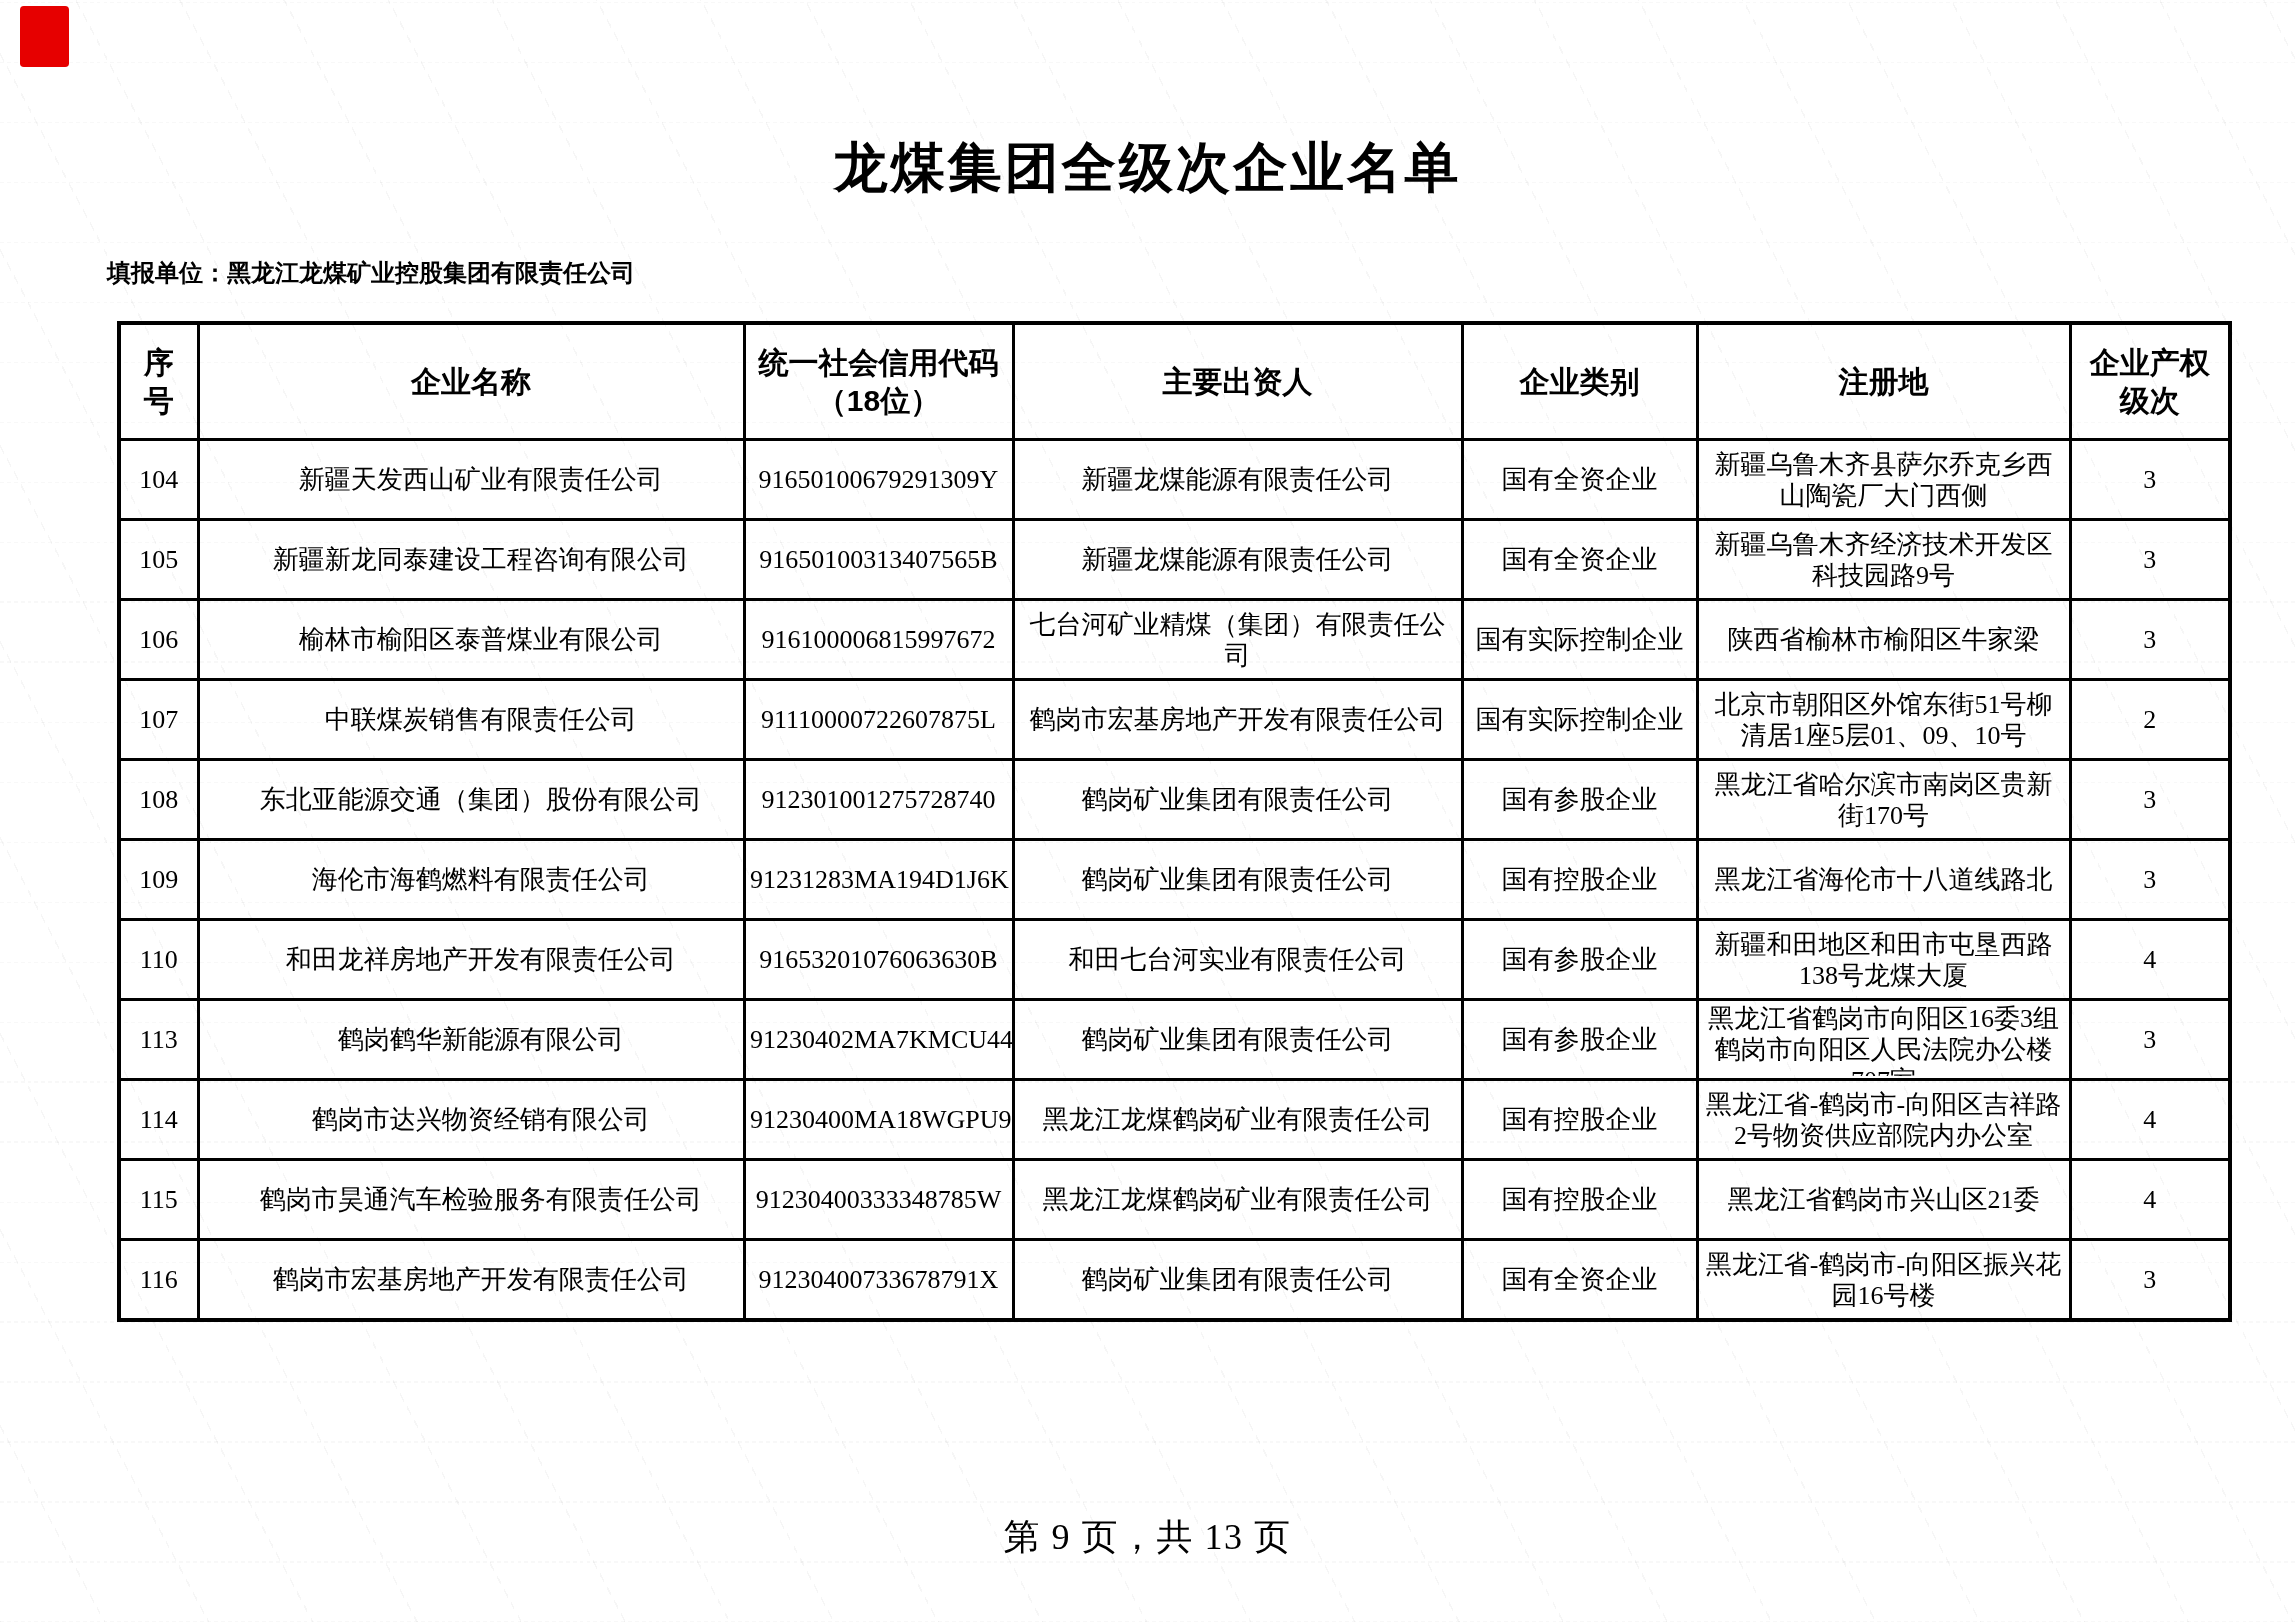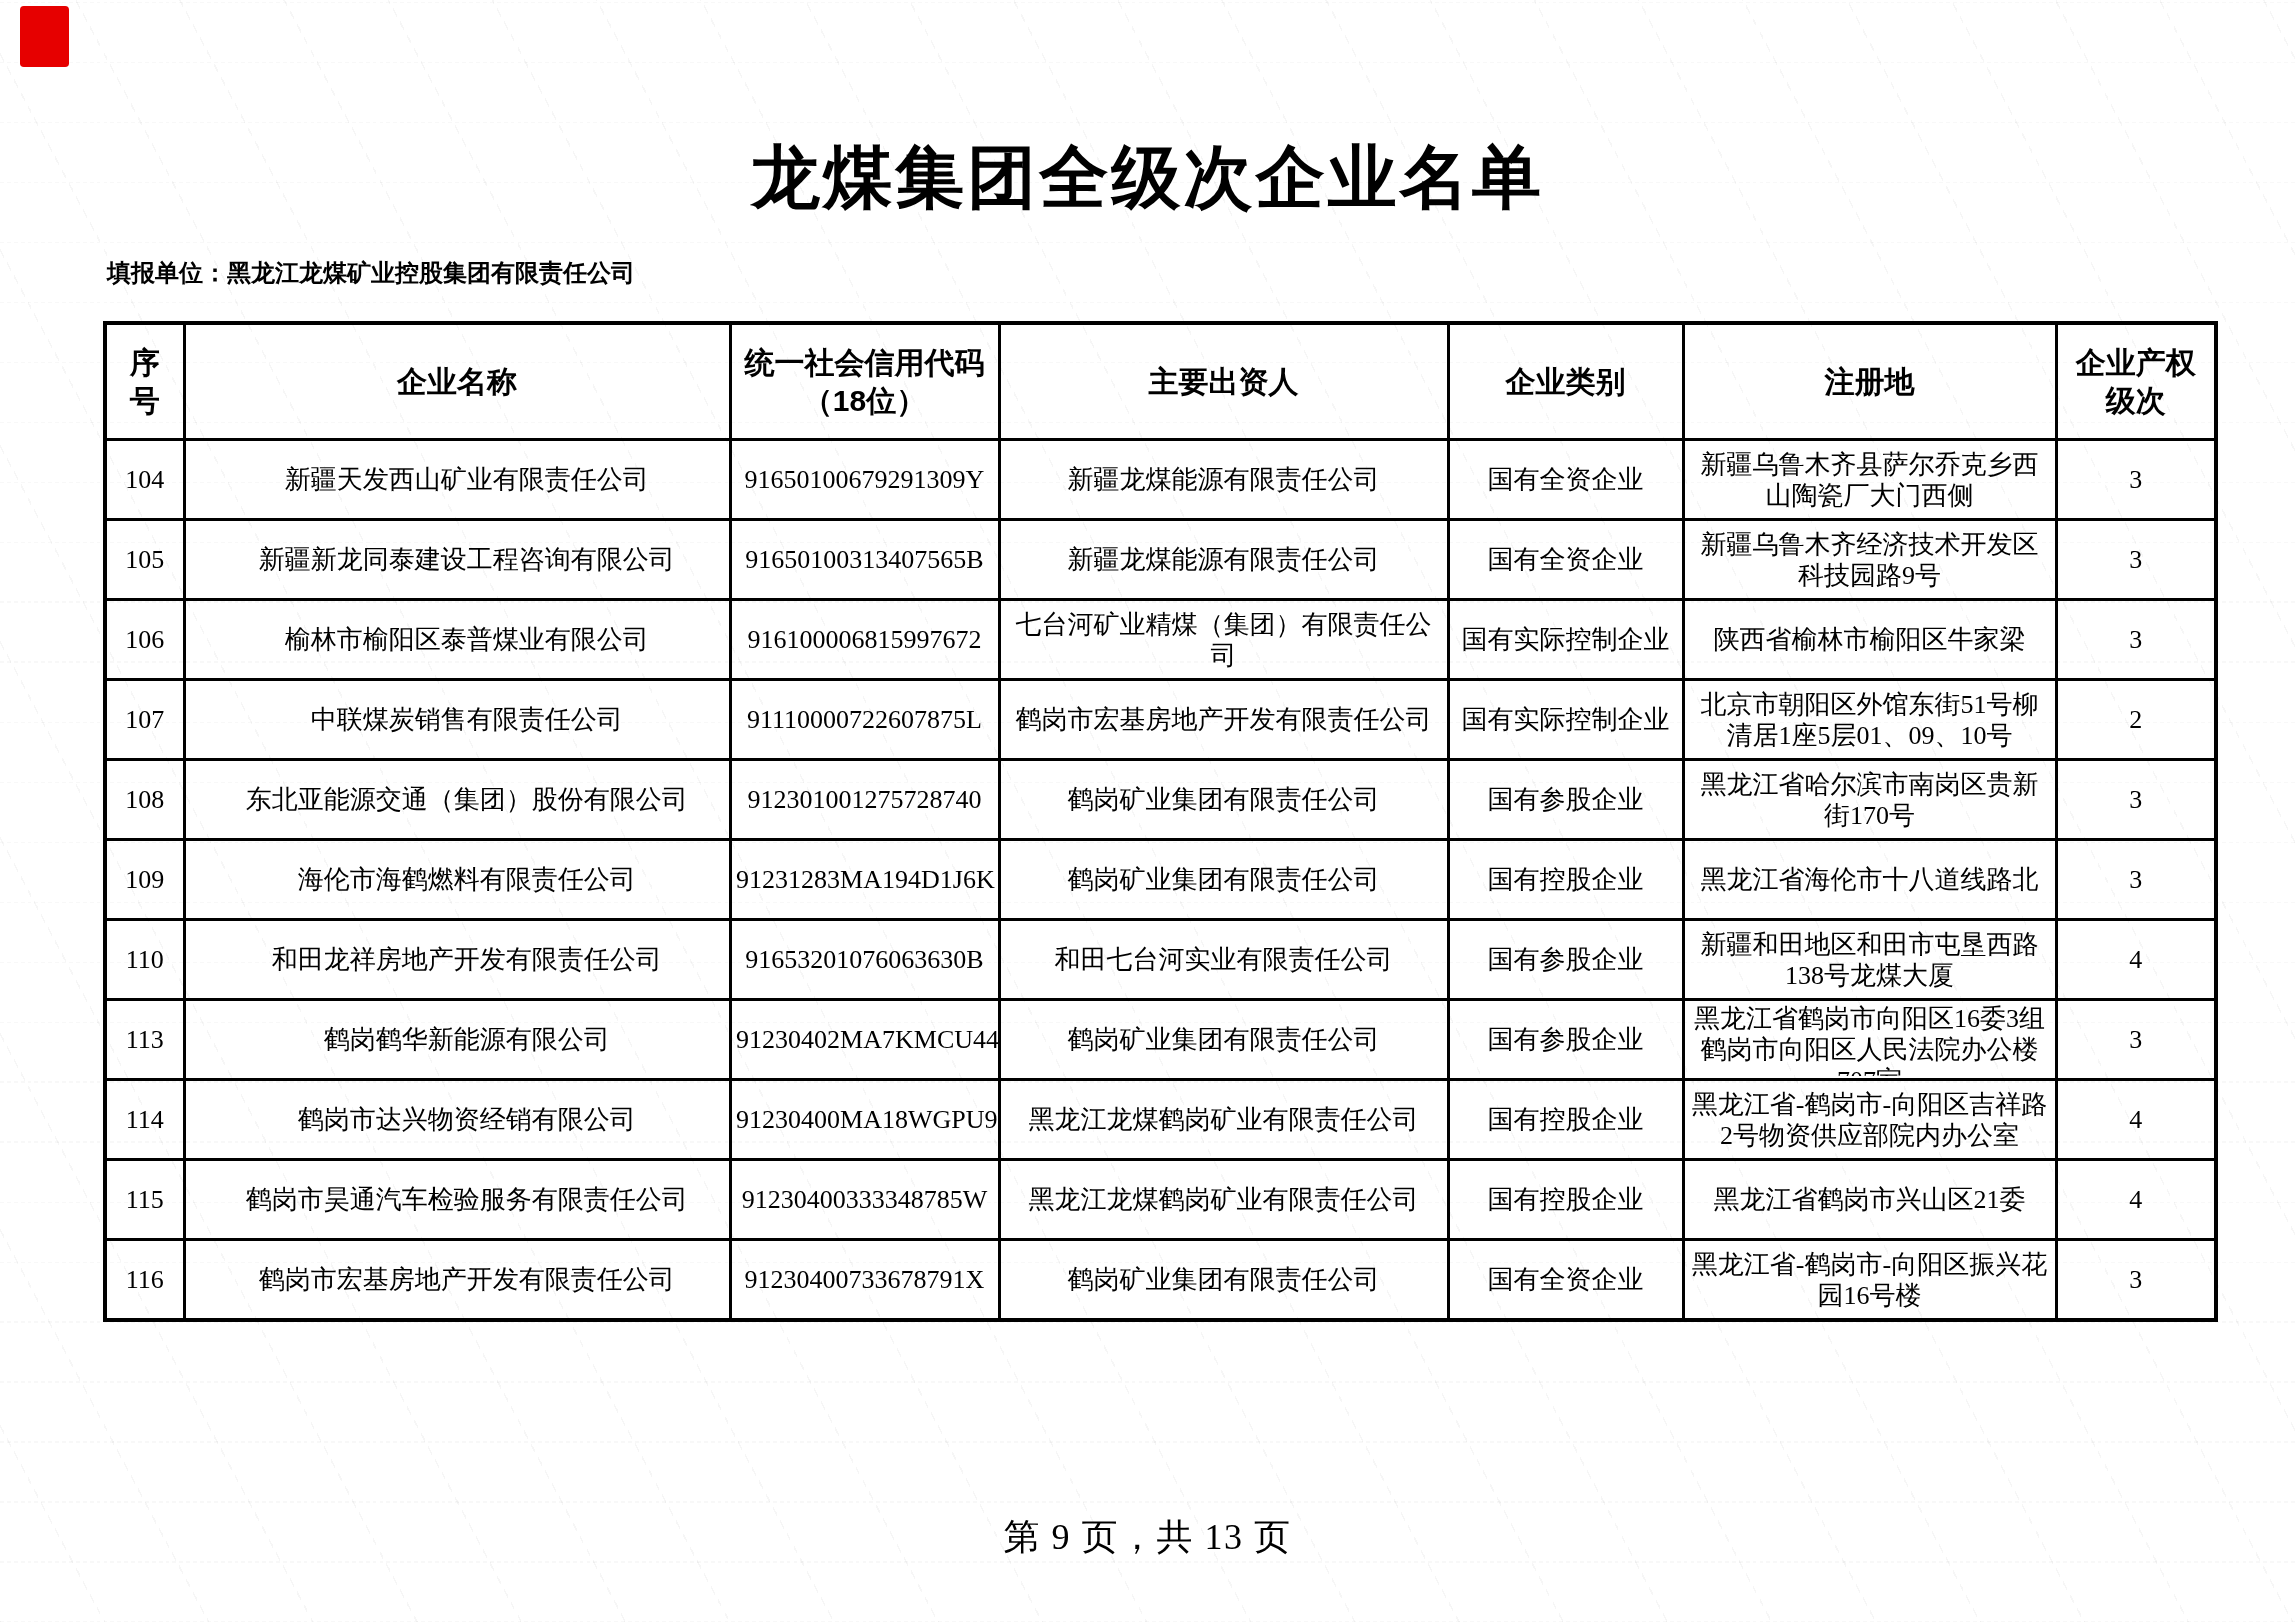--- a/index.html
+++ b/index.html
@@ -37,34 +37,34 @@
     border-radius: 3.8px;
   }
   .page-title {
     position: absolute;
     left: 0;
     right: 0;
     top: 132px;
     text-align: center;
     font-family: "Liberation Sans", "DejaVu Sans", sans-serif;
     font-weight: bold;
-    font-size: 69px;
+    font-size: 54px;
     letter-spacing: 3.1px;
   }
   .reporting-unit {
     position: absolute;
     left: 107px;
     top: 257px;
     font-family: "Liberation Sans", "DejaVu Sans", sans-serif;
     font-weight: bold;
     font-size: 24px;
   }
   table.company-table {
     position: absolute;
-    left: 103px;
+    left: 117px;
     top: 321px;
     width: 2112px;
     border-collapse: collapse;
     table-layout: fixed;
     border: 4.6px solid #000;
   }
   table.company-table th,
   table.company-table td {
     border: 3.8px solid #000;
     padding: 0;

